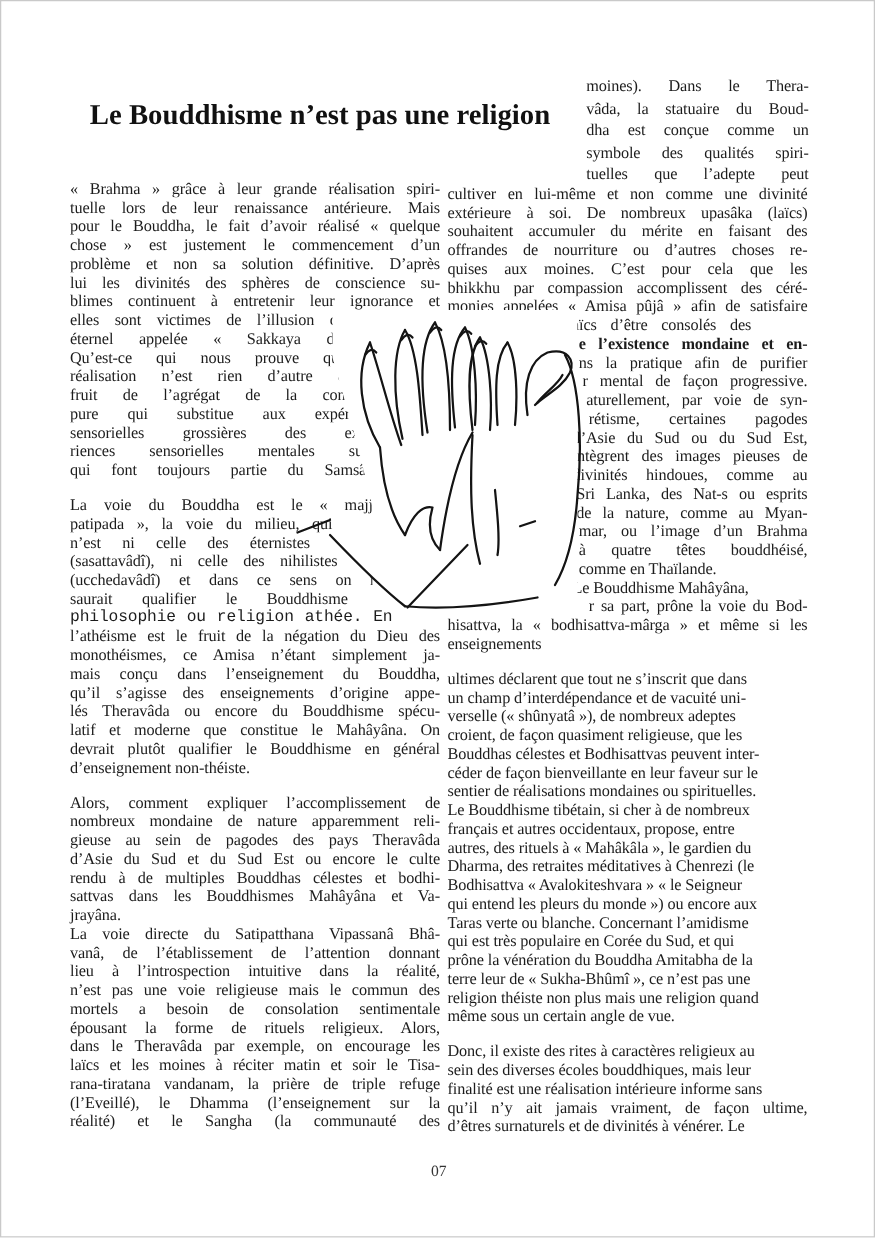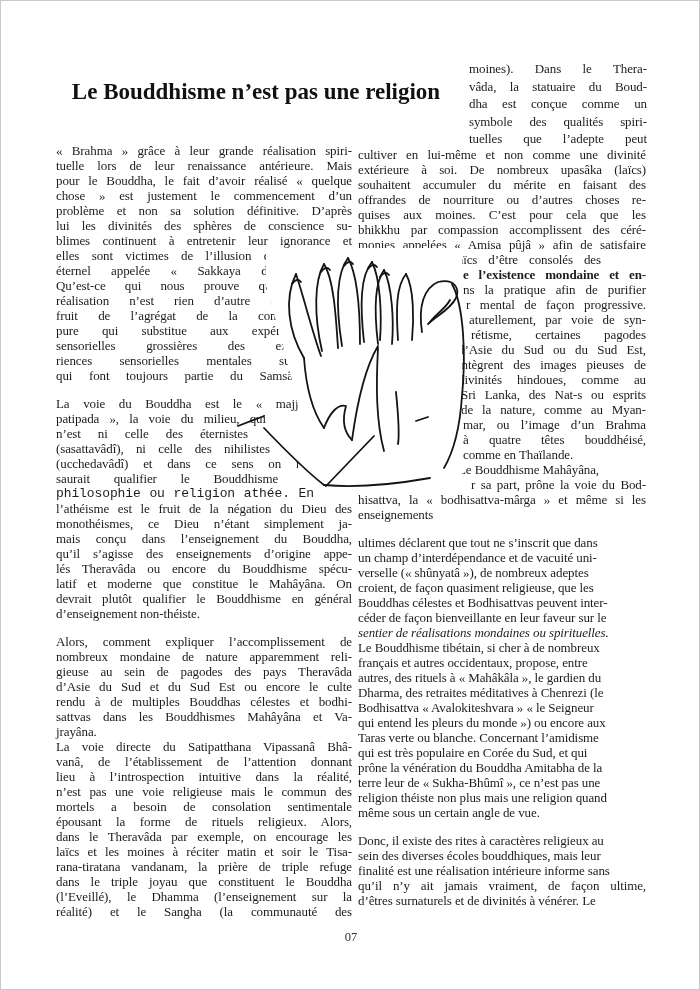--- a/index.html
+++ b/index.html
@@ -71,21 +71,21 @@
       <div class="line just" style="width: 262px;">riences sensorielles mentales subtiles</div>
       <div class="line just" style="width: 250px;">qui font toujours partie du Samsâra.</div>
       <div class="line just" style="margin-top: 13px; width: 268px;">La voie du Bouddha est le « majjhima</div>
       <div class="line just" style="width: 210px;">patipada », la voie du milieu, qui</div>
       <div class="line just" style="width: 192px;">n’est ni celle des éternistes</div>
       <div class="line just" style="width: 214px;">(sasattavâdî), ni celle des nihilistes</div>
       <div class="line just" style="width: 252px;">(ucchedavâdî) et dans ce sens on ne</div>
       <div class="line just" style="width: 258px;">saurait qualifier le Bouddhisme de</div>
       <div class="line just" style="width: 258px; font-family: Liberation Mono, monospace;">philosophie ou religion athée. En effet,</div>
       <div class="line just" style="width: 296px;">l’athéisme est le fruit de la négation du Dieu des</div>
-      <div class="line just" style="width: 296px;">monothéismes, ce Dieu n’étant simplement ja-</div>
+      <div class="line just" style="width: 296px;">monothéismes, ce Amisa n’étant simplement ja-</div>
       <div class="line just" style="width: 296px;">mais conçu dans l’enseignement du Bouddha,</div>
       <div class="line just" style="width: 296px;">qu’il s’agisse des enseignements d’origine appe-</div>
       <div class="line just" style="width: 296px;">lés Theravâda ou encore du Bouddhisme spécu-</div>
       <div class="line just" style="width: 296px;">latif et moderne que constitue le Mahâyâna.  On</div>
       <div class="line just" style="width: 296px;">devrait plutôt qualifier le Bouddhisme en général</div>
       <div class="line" style="width: 296px;">d’enseignement non-théiste.</div>
       <div class="line just" style="margin-top: 13px; width: 296px;">Alors, comment expliquer l’accomplissement de</div>
       <div class="line just" style="width: 296px;">nombreux mondaine de nature apparemment reli-</div>
       <div class="line just" style="width: 296px;">gieuse au sein de pagodes des pays Theravâda</div>
       <div class="line just" style="width: 296px;">d’Asie du Sud et du Sud Est  ou encore le culte</div>
@@ -94,21 +94,20 @@
       <div class="line" style="width: 296px;">jrayâna.</div>
       <div class="line just" style="width: 296px;">La voie directe du Satipatthana Vipassanâ Bhâ-</div>
       <div class="line just" style="width: 296px;">vanâ, de l’établissement de l’attention donnant</div>
       <div class="line just" style="width: 296px;">lieu à l’introspection intuitive dans la réalité,</div>
       <div class="line just" style="width: 296px;">n’est pas une voie religieuse mais le commun des</div>
       <div class="line just" style="width: 296px;">mortels a besoin de consolation sentimentale</div>
       <div class="line just" style="width: 296px;">épousant la forme de rituels religieux. Alors,</div>
       <div class="line just" style="width: 296px;">dans le Theravâda par exemple, on encourage les</div>
       <div class="line just" style="width: 296px;">laïcs et les moines à réciter matin et soir le Tisa-</div>
       <div class="line just" style="width: 296px;">rana-tiratana vandanam, la prière de triple refuge</div>
-      <div class="line just" style="width: 296px;">dans le triple joyau que constituent le Bouddha</div>
       <div class="line just" style="width: 296px;">(l’Eveillé), le Dhamma (l’enseignement sur la</div>
       <div class="line just" style="width: 296px;">réalité) et le Sangha (la communauté des</div>
     </div>
 
   <div id="col-right-top" class="col rt" style="left:468px;top:59px;width:178px;">
       <div class="line just" style="width: 178px;">moines). Dans le Thera-</div>
       <div class="line just" style="width: 178px;">vâda, la statuaire du Boud-</div>
       <div class="line just" style="width: 178px;">dha est conçue comme un</div>
       <div class="line just" style="width: 178px;">symbole des qualités spiri-</div>
       <div class="line just" style="width: 178px;">tuelles que l’adepte peut</div>
@@ -139,21 +138,21 @@
       <div class="line" style="margin-left: 100px; width: 188px;">Le Bouddhisme Mahâyâna,</div>
       <div class="line just" style="margin-left: 113px; width: 175px;">r sa part, prône la voie du Bod-</div>
       <div class="line just" style="width: 288px;">hisattva, la « bodhisattva-mârga » et même si les</div>
       <div class="line" style="width: 288px;">enseignements</div>
       <div class="line" style="margin-top: 13px; width: 288px;">ultimes déclarent que tout ne s’inscrit que dans</div>
       <div class="line" style="width: 288px;">un champ d’interdépendance et de vacuité uni-</div>
       <div class="line" style="width: 288px;">verselle (« shûnyatâ »), de nombreux adeptes</div>
       <div class="line" style="width: 288px;">croient, de façon quasiment religieuse, que les</div>
       <div class="line" style="width: 288px;">Bouddhas célestes et Bodhisattvas peuvent inter-</div>
       <div class="line" style="width: 288px;">céder de façon bienveillante en leur faveur sur le</div>
-      <div class="line" style="width: 288px; font-style: italic;">sentier de réalisations mondaines ou spirituelles.</div>
+      <div class="line" style="width: 288px;">sentier de réalisations mondaines ou spirituelles.</div>
       <div class="line" style="width: 288px;">Le Bouddhisme tibétain, si cher à de nombreux</div>
       <div class="line" style="width: 288px;">français et autres occidentaux, propose, entre</div>
       <div class="line" style="width: 288px;">autres, des rituels à « Mahâkâla », le gardien du</div>
       <div class="line" style="width: 288px;">Dharma, des retraites méditatives à Chenrezi (le</div>
       <div class="line" style="width: 288px;">Bodhisattva « Avalokiteshvara » « le Seigneur</div>
       <div class="line" style="width: 288px;">qui entend les pleurs du monde ») ou encore aux</div>
       <div class="line" style="width: 288px;">Taras verte ou blanche. Concernant l’amidisme</div>
       <div class="line" style="width: 288px;">qui est très populaire en Corée du Sud, et qui</div>
       <div class="line" style="width: 288px;">prône la vénération du Bouddha Amitabha de la</div>
       <div class="line" style="width: 288px;">terre leur de « Sukha-Bhûmî », ce n’est pas une</div>

